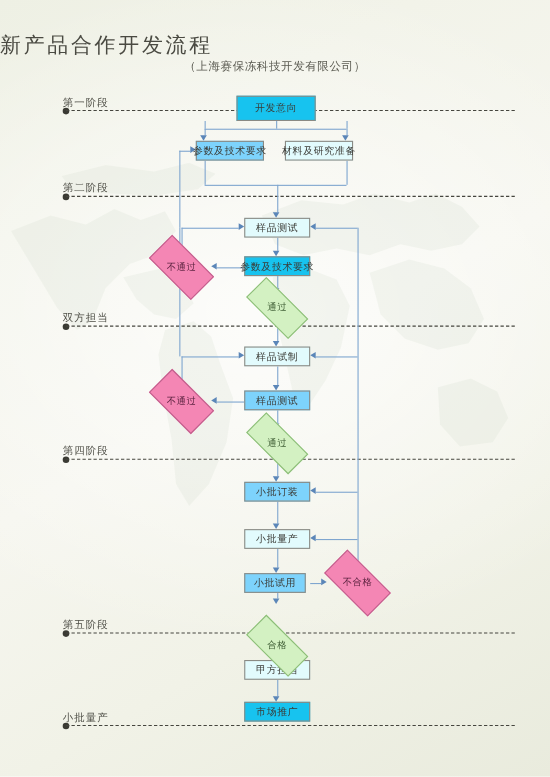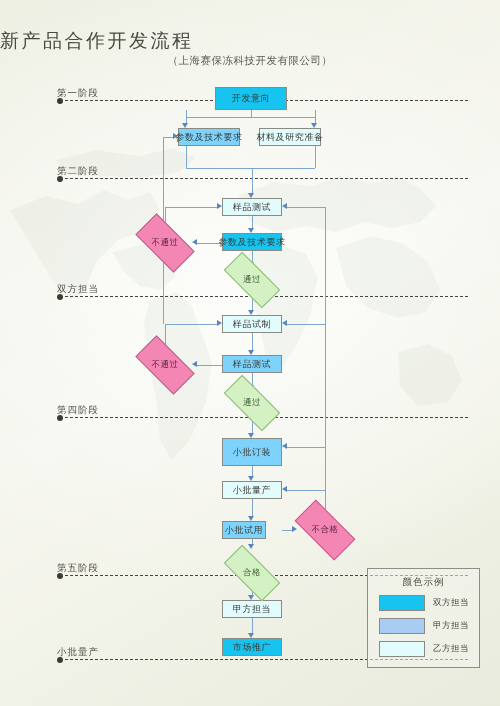--- a/index.html
+++ b/index.html
@@ -217,27 +217,27 @@
       </div>
       <div class="node c-both" style="left: 222px; top: 233px; width: 60px; height: 18px;">
         <span>参数及技术要求</span>
       </div>
       <div class="node c-b" style="left: 222px; top: 315px; width: 60px; height: 18px;">
         <span>样品试制</span>
       </div>
       <div class="node c-a" style="left: 222px; top: 355px; width: 60px; height: 18px;">
         <span>样品测试</span>
       </div>
-      <div class="node c-a" style="left: 222px; top: 438px; width: 60px; height: 28px;">
+      <div class="node c-a" style="left: 222px; top: 438px; width: 60px; height: 18px;">
         <span>小批订装</span>
       </div>
       <div class="node c-b" style="left: 222px; top: 481px; width: 60px; height: 18px;">
         <span>小批量产</span>
       </div>
-      <div class="node c-a" style="left: 222px; top: 521px; width: 44px; height: 18px;">
+      <div class="node c-a" style="left: 222px; top: 521px; width: 56px; height: 18px;">
         <span>小批试用</span>
       </div>
       <div class="node c-b" style="left: 222px; top: 600px; width: 60px; height: 18px;">
         <span>甲方担当</span>
       </div>
       <div class="node c-both" style="left: 222px; top: 638px; width: 60px; height: 18px;">
         <span>市场推广</span>
       </div>
     </div>
   <div id="dec-layer">
@@ -254,37 +254,20 @@
         <span>不通过</span>
       </div>
       <div class="dia d-pass" style="left: 225px; top: 390px; width: 54px; height: 26px;">
         <i></i>
         <span>通过</span>
       </div>
       <div class="dia d-fail" style="left: 297px; top: 515px; width: 56px; height: 30px;">
         <i></i>
         <span>不合格</span>
       </div>
-      <div class="dia d-pass" style="left: 225px; top: 560px; width: 54px; height: 26px;">
+      <div class="dia d-pass" style="left: 225px; top: 574px; width: 54px; height: 26px;">
         <i></i>
         <span>合格</span>
       </div>
     </div>
 
-  <div class="legend">
-    <div class="legend-title">颜色示例</div>
-    <div id="legend-rows">
-        <div class="legend-row" style="top: 26px;">
-          <div class="legend-sw" style="background: rgb(23, 195, 239);"></div>
-          <div class="legend-tx">双方担当</div>
-        </div>
-        <div class="legend-row" style="top: 49px;">
-          <div class="legend-sw" style="background: rgb(169, 205, 242);"></div>
-          <div class="legend-tx">甲方担当</div>
-        </div>
-        <div class="legend-row" style="top: 72px;">
-          <div class="legend-sw" style="background: rgb(226, 251, 253);"></div>
-          <div class="legend-tx">乙方担当</div>
-        </div>
-      </div>
-  </div>
 
 </div>
 
 </body></html>

